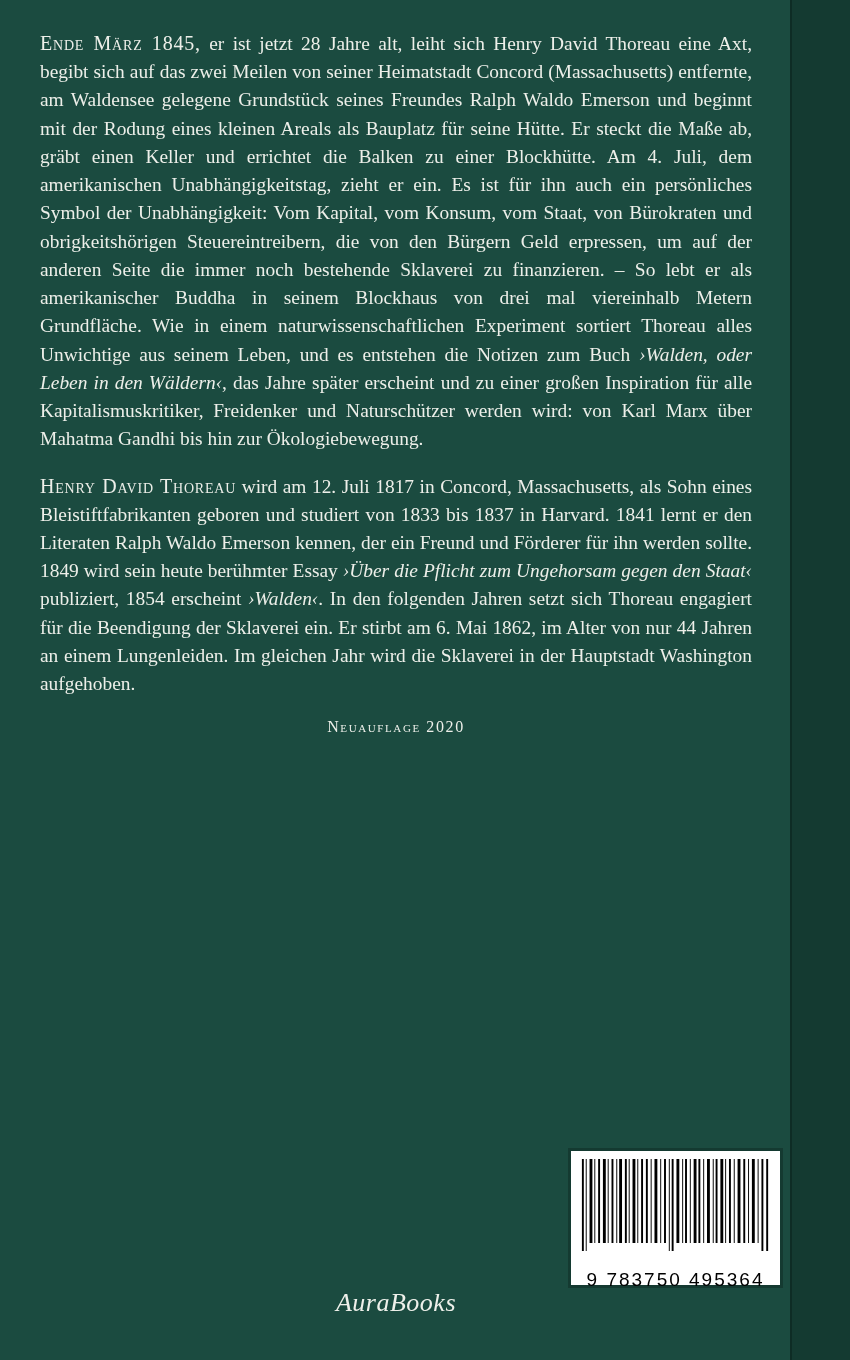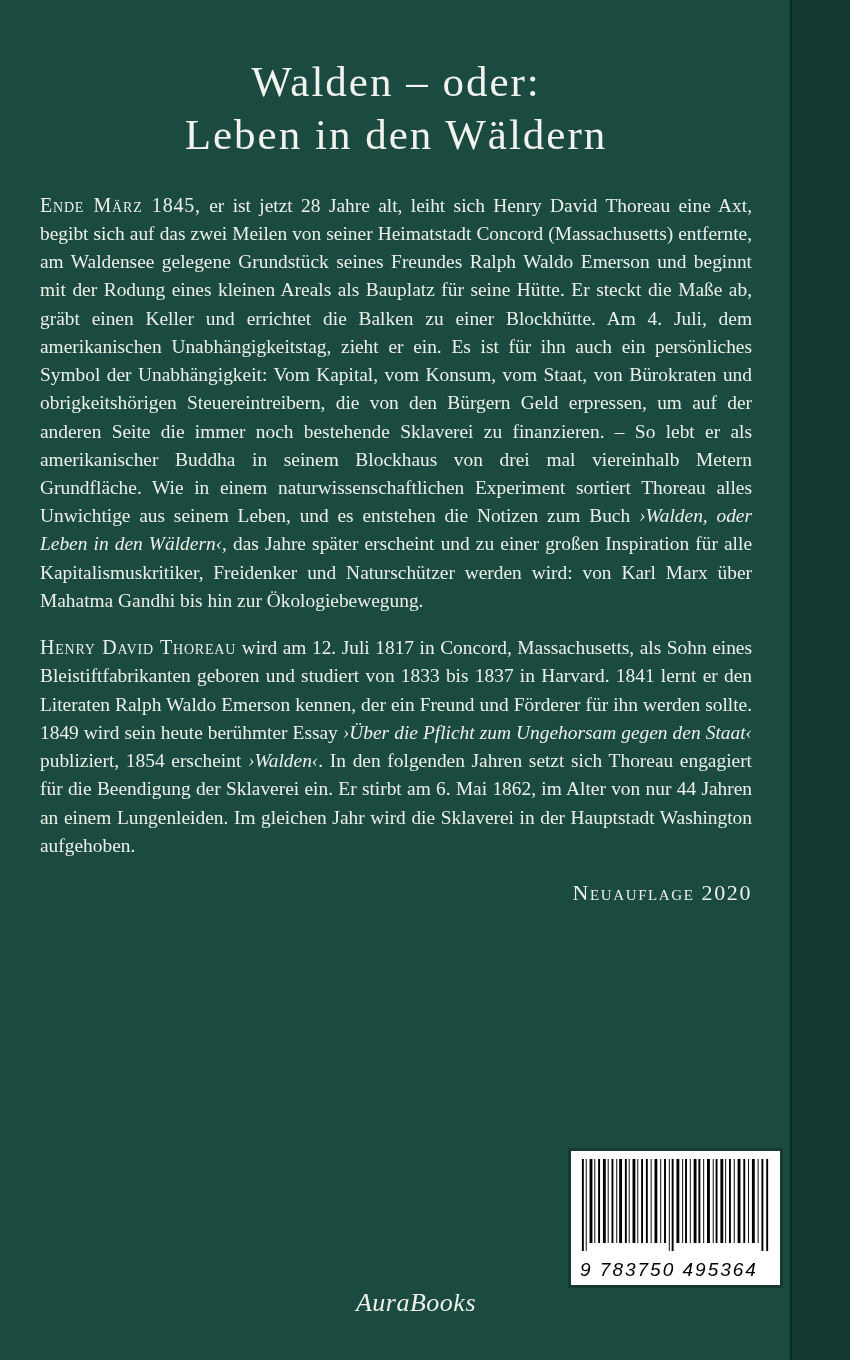--- a/index.html
+++ b/index.html
@@ -70,77 +70,71 @@
   .lead {
     font-variant: small-caps;
     letter-spacing: 0.8px;
     font-size: 20px;
   }
   em, .ital {
     font-style: italic;
   }
   .edition {
     margin-top: 20px;
-    text-align: right;
+    text-align: center;
     color: #edefe9;
     font-variant: small-caps;
     letter-spacing: 1.6px;
-    font-size: 22px;
+    font-size: 16px;
   }
   
   .barcode-box {
     position: absolute;
     left: 568px;
     top: 1148px;
     width: 215px;
     height: 140px;
     background: #ffffff;
     border: 3px solid #143a31;
     box-sizing: border-box;
     padding: 8px 9px 2px 9px;
   }
   .bars {
     width: 100%;
     height: 92px;
     display: block;
   }
   .barcode-number {
-    text-align: left;
+    text-align: center;
     font-family: "Liberation Sans", sans-serif;
     font-size: 19px;
     letter-spacing: 2.0px;
     color: #000;
-    margin-top: 8px;
-    font-style: italic;
+    margin-top: 18px;
   }
   .publisher {
     position: absolute;
     left: 0;
     top: 1288px;
     width: 792px;
     text-align: center;
     color: #eef0ea;
     font-family: "Liberation Serif", serif;
     font-style: italic;
     font-size: 26px;
     letter-spacing: 0.5px;
-    padding-left: 20px;
   }
 </style>
 </head>
 <body>
 
 <div class="cover">
 
   <div class="page">
 
-    <div class="title-block">
-      <div class="title-line">Walden – oder:</div>
-      <div class="title-line">Leben in den Wäldern</div>
-    </div>
 
     <div class="body-text">
       <p><span class="lead">Ende März 1845,</span><span> er ist jetzt 28 Jahre alt, leiht sich Henry David Thoreau eine Axt, begibt sich auf das zwei Meilen von seiner Heimatstadt Concord (Massachusetts) entfernte, am Waldensee gelegene Grundstück seines Freundes Ralph Waldo Emerson und beginnt mit der Rodung eines kleinen Areals als Bauplatz für seine Hütte. Er steckt die Maße ab, gräbt einen Keller und errichtet die Balken zu einer Blockhütte. Am 4. Juli, dem amerikanischen Unabhängigkeitstag, zieht er ein. Es ist für ihn auch ein persönliches Symbol der Unabhängigkeit: Vom Kapital, vom Konsum, vom Staat, von Bürokraten und obrigkeitshörigen Steuereintreibern, die von den Bürgern Geld erpressen, um auf der anderen Seite die immer noch bestehende Sklaverei zu finanzieren. – So lebt er als amerikanischer Buddha in seinem Blockhaus von drei mal viereinhalb Metern Grundfläche. Wie in einem naturwissenschaftlichen Experiment sortiert Thoreau alles Unwichtige aus seinem Leben, und es entstehen die Notizen zum Buch </span><span class="ital">›Walden, oder Leben in den Wäldern‹</span><span>, das Jahre später erscheint und zu einer großen Inspiration für alle Kapitalismuskritiker, Freidenker und Naturschützer werden wird: von Karl Marx über Mahatma Gandhi bis hin zur Ökologiebewegung.</span></p>
 
       <div class="para-gap"></div>
 
       <p><span class="lead">Henry David Thoreau</span><span> wird am 12. Juli 1817 in Concord, Massachusetts, als Sohn eines Bleistiftfabrikanten geboren und studiert von 1833 bis 1837 in Harvard. 1841 lernt er den Literaten Ralph Waldo Emerson kennen, der ein Freund und Förderer für ihn werden sollte. 1849 wird sein heute berühmter Essay </span><span class="ital">›Über die Pflicht zum Ungehorsam gegen den Staat‹</span><span> publiziert, 1854 erscheint </span><span class="ital">›Walden‹</span><span>. In den folgenden Jahren setzt sich Thoreau engagiert für die Beendigung der Sklaverei ein. Er stirbt am 6. Mai 1862, im Alter von nur 44 Jahren an einem Lungenleiden. Im gleichen Jahr wird die Sklaverei in der Hauptstadt Washington aufgehoben.</span></p>
     </div>
 
     <div class="edition">Neuauflage 2020</div>

